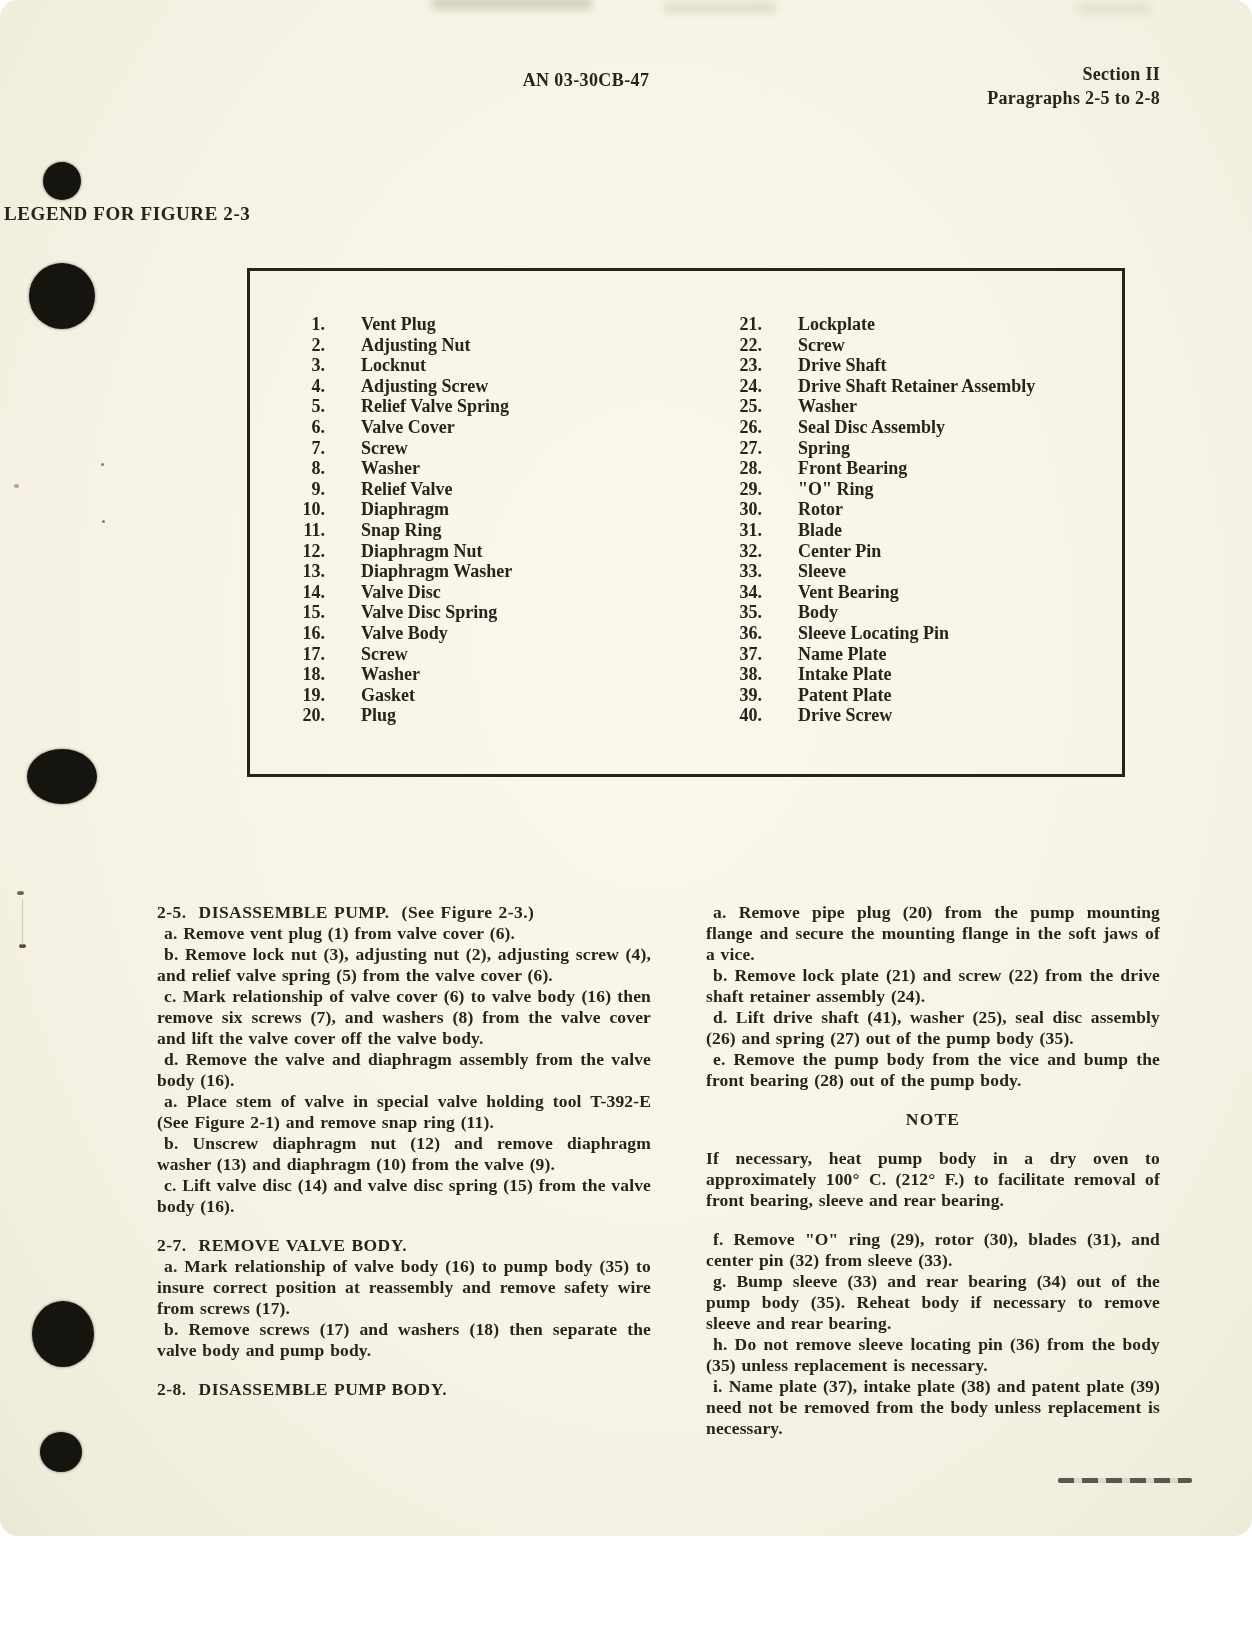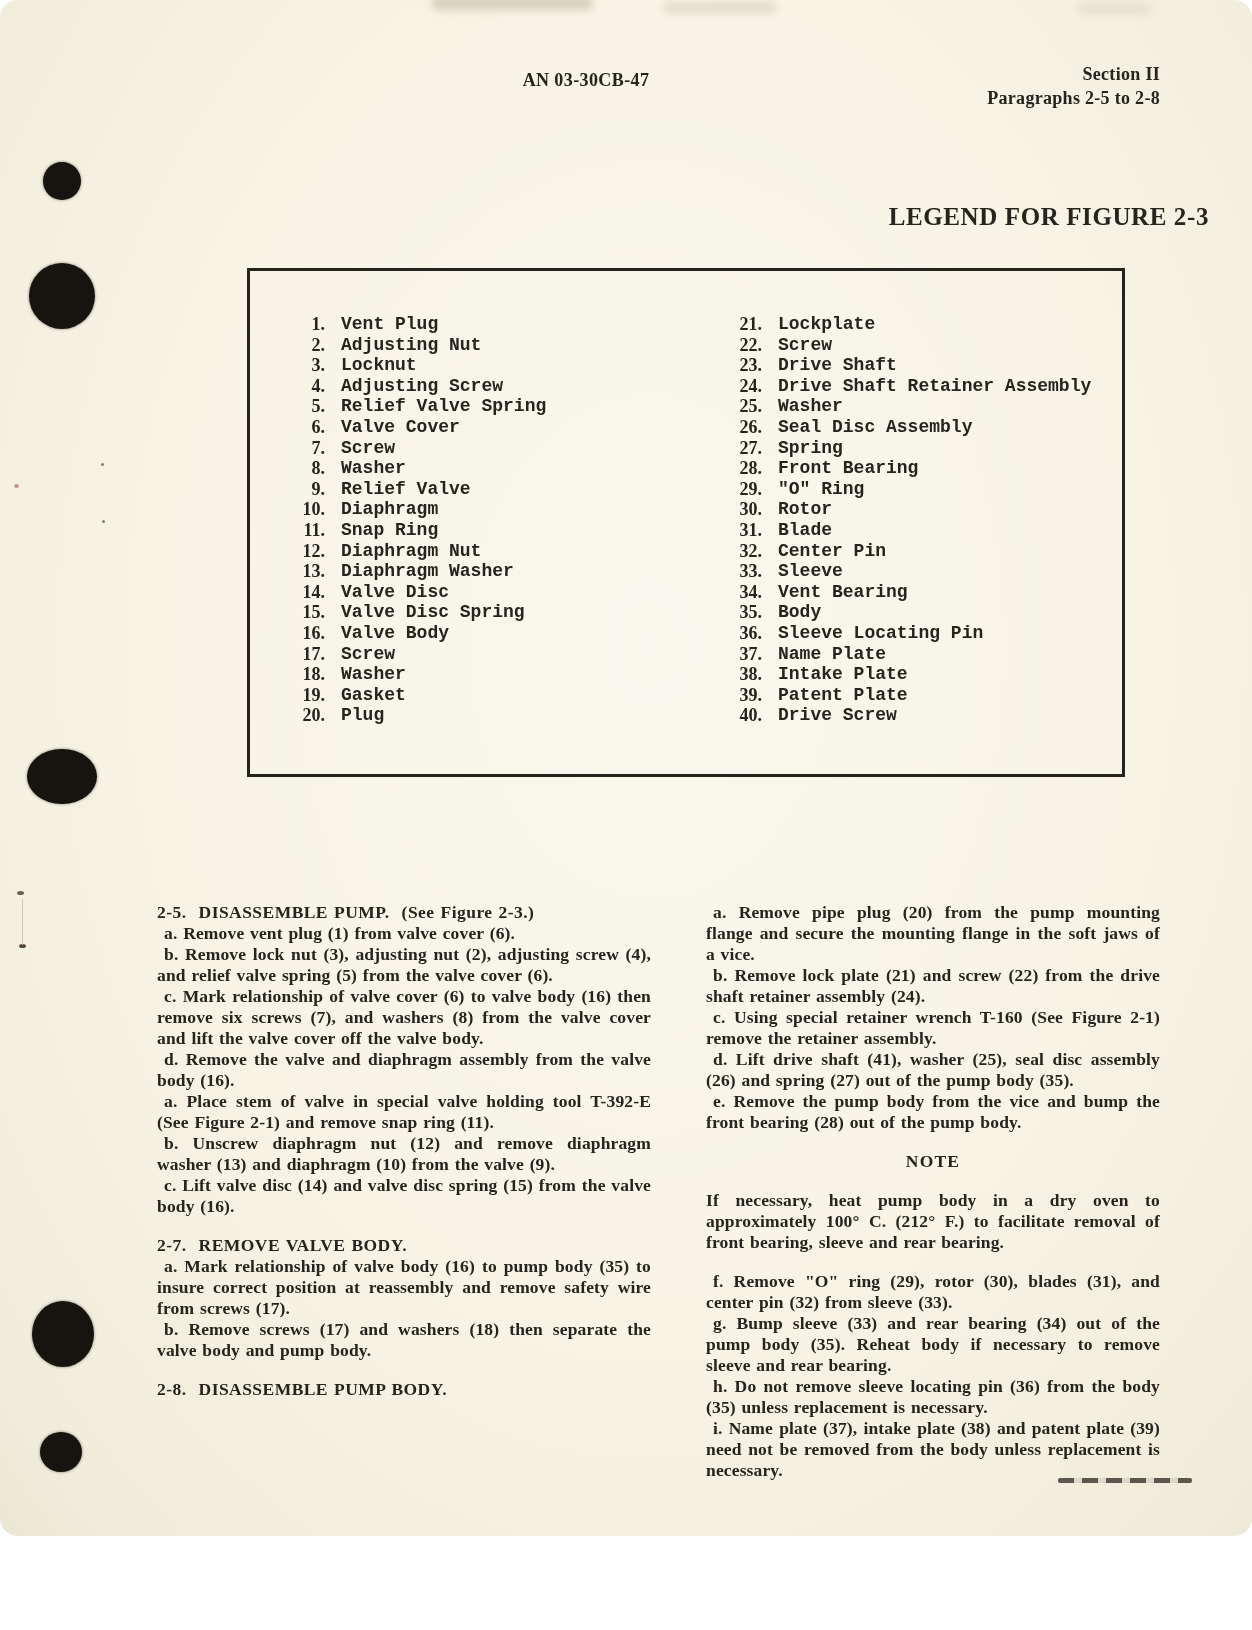--- a/index.html
+++ b/index.html
@@ -17,26 +17,26 @@
   }
   
   .smudge{position:absolute;background:#b9b49c;filter:blur(4px);}
   .smudge.s1{left:432px;top:-4px;width:160px;height:14px;opacity:.55;}
   .smudge.s2{left:664px;top:2px;width:112px;height:11px;opacity:.38;}
   .smudge.s3{left:1078px;top:4px;width:72px;height:9px;opacity:.3;}
   
   .doc-number{position:absolute;top:70px;left:0;width:1172px;text-align:center;font-size:18px;letter-spacing:.4px;}
   .header-right{position:absolute;top:62px;right:92px;text-align:right;font-size:18px;line-height:24px;letter-spacing:.3px;}
   
-  .legend-title{position:absolute;top:203px;left:13px;width:1196px;text-align:right;font-size:25px;letter-spacing:.6px;}
+  .legend-title{position:absolute;top:203px;left:4px;width:1196px;text-align:left;font-size:19px;letter-spacing:.6px;}
   .legend-box{position:absolute;left:247px;top:268px;width:872px;height:503px;border:3px solid #25241c;}
   .legend-col{position:absolute;top:43px;margin:0;padding:0;list-style:none;font-size:18px;line-height:20.6px;}
   .legend-col li{display:flex;}
   .legend-col .num{display:inline-block;text-align:right;}
-  .legend-col .lbl{margin-left:16px;white-space:nowrap;font-family:Liberation Mono, monospace;}
+  .legend-col .lbl{margin-left:36px;white-space:nowrap;}
   .legend-col.left{left:43px;}
   .legend-col.left .num{width:32px;}
   .legend-col.right{left:465px;}
   .legend-col.right .num{width:47px;}
   
   .body-col{position:absolute;top:902px;font-size:17.5px;line-height:21px;text-align:justify;letter-spacing:.15px;word-spacing:1.2px;}
   .body-col.left{left:157px;width:494px;}
   .body-col.right{left:706px;width:454px;}
   .body-col > div{margin:0;}
   .blk-heading{margin-top:18px !important;text-align:left;letter-spacing:.45px;padding-left:48px;text-indent:-48px;}
@@ -260,21 +260,20 @@
       <div class="blk-step">b. Unscrew diaphragm nut (12) and remove diaphragm washer (13) and diaphragm (10) from the valve (9).</div>
       <div class="blk-step">c. Lift valve disc (14) and valve disc spring (15) from the valve body (16).</div>
       <div class="blk-heading">2-7.&nbsp; REMOVE VALVE BODY.</div>
       <div class="blk-step">a. Mark relationship of valve body (16) to pump body (35) to insure correct position at reassembly and remove safety wire from screws (17).</div>
       <div class="blk-step">b. Remove screws (17) and washers (18) then separate the valve body and pump body.</div>
       <div class="blk-heading">2-8.&nbsp; DISASSEMBLE PUMP BODY.</div>
     </div>
   <div class="body-col right" id="body-right">
       <div class="blk-step">a. Remove pipe plug (20) from the pump mounting flange and secure the mounting flange in the soft jaws of a vice.</div>
       <div class="blk-step">b. Remove lock plate (21) and screw (22) from the drive shaft retainer assembly (24).</div>
-      <div class="blk-step">c. Using special retainer wrench T-160 (See Figure 2-1) remove the retainer assembly.</div>
       <div class="blk-step">d. Lift drive shaft (41), washer (25), seal disc assembly (26) and spring (27) out of the pump body (35).</div>
       <div class="blk-step">e. Remove the pump body from the vice and bump the front bearing (28) out of the pump body.</div>
       <div class="blk-note_heading">NOTE</div>
       <div class="blk-note_body">If necessary, heat pump body in a dry oven to approximately 100° C. (212° F.) to facilitate removal of front bearing, sleeve and rear bearing.</div>
       <div class="blk-step">f. Remove "O" ring (29), rotor (30), blades (31), and center pin (32) from sleeve (33).</div>
       <div class="blk-step">g. Bump sleeve (33) and rear bearing (34) out of the pump body (35). Reheat body if necessary to remove sleeve and rear bearing.</div>
       <div class="blk-step">h. Do not remove sleeve locating pin (36) from the body (35) unless replacement is necessary.</div>
       <div class="blk-step">i. Name plate (37), intake plate (38) and patent plate (39) need not be removed from the body unless replacement is necessary.</div>
     </div>
 

